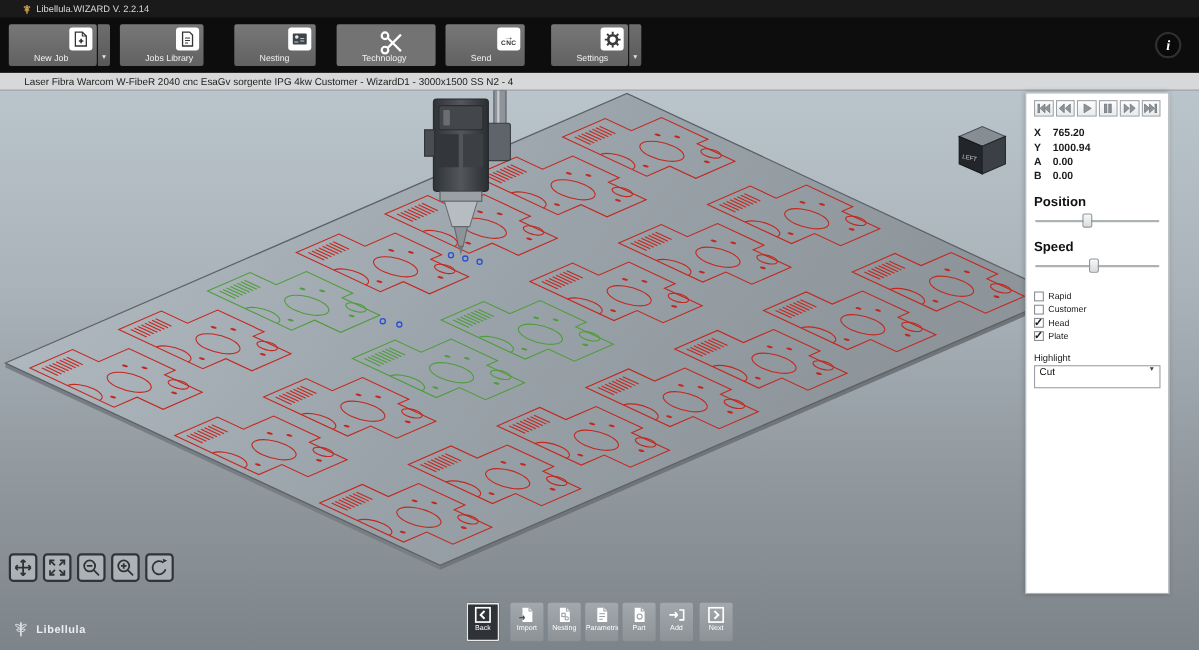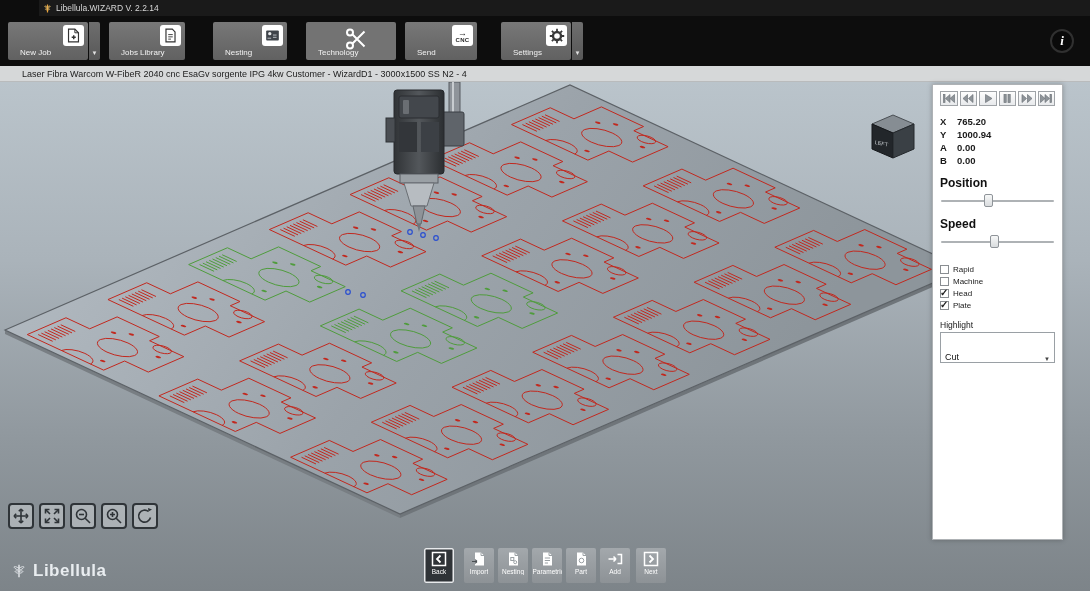--- a/index.html
+++ b/index.html
@@ -1,47 +1,47 @@
 <!DOCTYPE html>
 <html><head>
 <meta charset="utf-8">
 <style>
   * { margin:0; padding:0; box-sizing:border-box; }
   html,body { width:1090px; height:591px; }
   body { font-family:"Liberation Sans",sans-serif; background:#000; overflow:hidden; }
   .window { position:relative; width:1090px; height:591px; background:#0d0d0d; overflow:hidden; }
 
   
-  .titlebar { height:16px; background:#1a1a1a; display:flex; align-items:center; padding:0 4px; gap:4px;margin-left:39px; }
+  .titlebar { height:16px; background:#1a1a1a; display:flex; align-items:center; padding:0 20px; gap:4px; }
   .titlebar .title { color:#d8d8d8; font-size:8.5px; }
 
   
   .toolbar { position:relative; height:50px; background:#0d0d0d; display:flex; align-items:center; padding-left:8px; }
   .tbtn { position:relative; height:38px; background:linear-gradient(#787878,#616161); border-radius:2px; cursor:pointer; flex:0 0 auto; }
-  .tbtn .tbtn-label { position:absolute; left:12px; bottom:3px; font-size:8px; color:#f2f2f2; white-space:nowrap;margin-top:36px; }
+  .tbtn .tbtn-label { position:absolute; left:23px; bottom:3px; font-size:8px; color:#f2f2f2; white-space:nowrap;margin-top:36px; }
   .tbtn-iconbox { position:absolute; top:3px; right:4px; width:21px; height:21px; background:#fff; border-radius:3px; display:flex; align-items:center; justify-content:center; overflow:hidden; }
   .tbtn.red { background:#737373; }
   .tbtn.red .tech-icon { position:absolute; top:5px; right:28px; }
   .tbtn-split { width:11px; height:38px; margin-left:1px; background:linear-gradient(#6e6e6e,#585858); border-radius:0 2px 2px 0; color:#e0e0e0; font-size:6px; display:flex; align-items:flex-end; justify-content:center; padding-bottom:4px; cursor:pointer; flex:0 0 auto; }
   .send-box { flex-direction:column; gap:0; }
   .cnc-arrow { font-size:9px; line-height:8px; color:#2b2b2b; }
   .cnc-text { font-size:6px; font-weight:bold; color:#2b2b2b; letter-spacing:0.3px; }
   .info-btn { position:absolute; right:16px; top:50%; transform:translateY(-50%); width:24px; height:24px; border-radius:50%; background:#0a0a0a; border:2px solid #303030; color:#fff; font:italic bold 13px "Liberation Serif",serif; display:flex; align-items:center; justify-content:center; cursor:pointer; }
 
   
   .statusbar { height:16px; background:#d6d8d9; border-bottom:1px solid #b9bbbc; display:flex; align-items:center; padding-left:22px; font-size:9px; color:#1c1c1c; white-space:nowrap; }
 
   
   .viewport { position:absolute; left:0; right:0; top:82px; bottom:0; background:linear-gradient(180deg,#bac4cb 0%,#aab3ba 35%,#90989e 70%,#7d8489 100%); overflow:hidden; }
   .scene { position:absolute; left:0; top:0; width:1090px; height:509px; }
 
   .vtools { position:absolute; left:8px; top:421px; display:flex; gap:5px; }
   .vtool { width:26px; height:26px; border:2px solid #2f3438; border-radius:4px; background:rgba(244,246,247,0.35); display:flex; align-items:center; justify-content:center; cursor:pointer; }
 
-  .logo { position:absolute; left:10px; bottom:10px; display:flex; align-items:center; gap:5px; color:#e9edf0; font-size:17px; font-weight:bold; letter-spacing:0.5px; }
+  .logo { position:absolute; left:10px; bottom:10px; display:flex; align-items:center; gap:5px; color:#e9edf0; font-size:10px; font-weight:bold; letter-spacing:0.5px; }
 
   
   .bottomnav { position:absolute; left:50%; transform:translateX(-50%); bottom:8px; display:flex; gap:4px; align-items:flex-start; }
   .nbtn { width:30px; height:35px; background:linear-gradient(#a3a8ac,#8d9296); border-radius:2px; display:flex; flex-direction:column; align-items:center; padding-top:3px; cursor:pointer; flex:0 0 auto; }
   .nbtn .nlabel { font-size:6.5px; color:#fff; margin-top:1px; white-space:nowrap; overflow:hidden; max-width:29px; }
   .nbtn.active { background:#2f3337; box-shadow:inset 0 0 0 1.5px #e8eaec; margin-right:6px; }
   .nbtn.last { margin-left:2px; }
 
   
   .simpanel { position:absolute; right:27px; top:84px; width:131px; height:456px; background:#fff; border:1px solid #aeb2b5; box-shadow:0 0 5px rgba(0,0,0,0.25); padding:6px 7px; }
@@ -53,21 +53,21 @@
   .sec-label { font-size:12px; font-weight:bold; margin-top:9px; color:#111; }
   .slider { position:relative; height:15px; margin-top:3px; }
   .slider::before { content:""; position:absolute; left:1px; right:1px; top:7px; height:2px; background:#aeb2b5; border-radius:1px; }
   .thumb { position:absolute; top:1px; left:0; width:9px; height:13px; background:linear-gradient(#f7f8f8,#d9dcde); border:1px solid #8f9499; border-radius:2px; margin-left:-4.5px; cursor:pointer; }
   .checks { margin-top:13px; }
   .checkrow { display:flex; align-items:flex-end; gap:4px; height:12px; }
   .cb { width:9px; height:9px; border:1px solid #8a8e92; background:#fff; position:relative; cursor:pointer; flex:0 0 auto; }
   .cb.checked::after { content:"✓"; position:absolute; left:-1px; top:-3.5px; font-size:10px; font-weight:bold; color:#1c1c1c; }
   .cklabel { font-size:8px; color:#1a1a1a; }
   .hl-label { font-size:8.5px; margin-top:10px; color:#1a1a1a; }
-  .select { margin-top:2px; height:31px; border:1px solid #9aa0a5; background:#fff; display:flex; align-items:flex-end; justify-content:space-between; padding:0 4px; font-size:9px; color:#111; cursor:pointer; }
+  .select { margin-top:2px; height:21px; border:1px solid #9aa0a5; background:#fff; display:flex; align-items:flex-start; justify-content:space-between; padding:0 4px; font-size:9px; color:#111; cursor:pointer; }
   .select .chev { font-size:6px; color:#444; }
 </style>
 </head>
 <body>
 
 <div class="window">
 
   <div class="titlebar">
     <svg width="9" height="9" viewBox="0 0 9 9">
       <path d="M4.5,0.5 V8.5" stroke="#e8a33d" stroke-width="1.2"></path>
@@ -414,21 +414,21 @@
       <span class="thumb" style="left: 47%;"></span>
     </div>
 
     <div class="checks">
       <div class="checkrow">
         <span class="cb"></span>
         <span class="cklabel">Rapid</span>
       </div>
       <div class="checkrow">
         <span class="cb"></span>
-        <span class="cklabel">Machine</span>
+        <span class="cklabel">Customer</span>
       </div>
       <div class="checkrow">
         <span class="cb checked"></span>
         <span class="cklabel">Head</span>
       </div>
       <div class="checkrow">
         <span class="cb checked"></span>
         <span class="cklabel">Plate</span>
       </div>
     </div>

